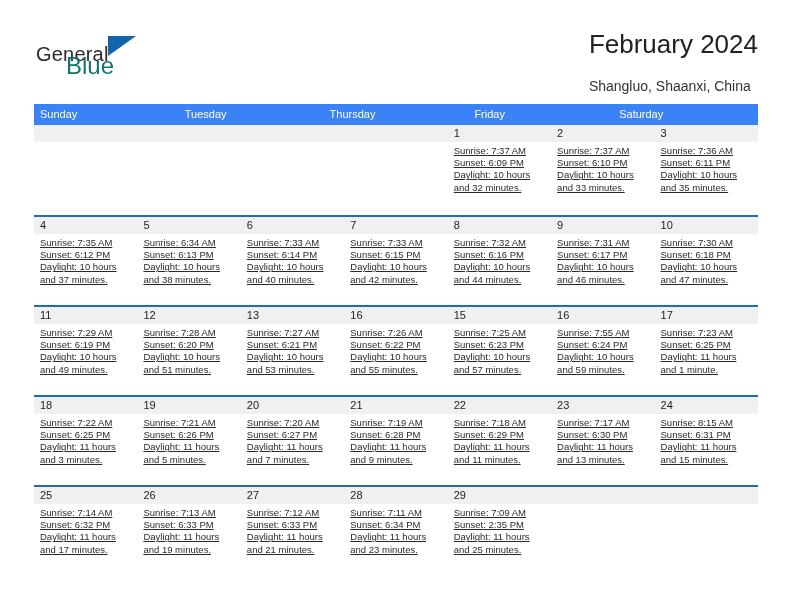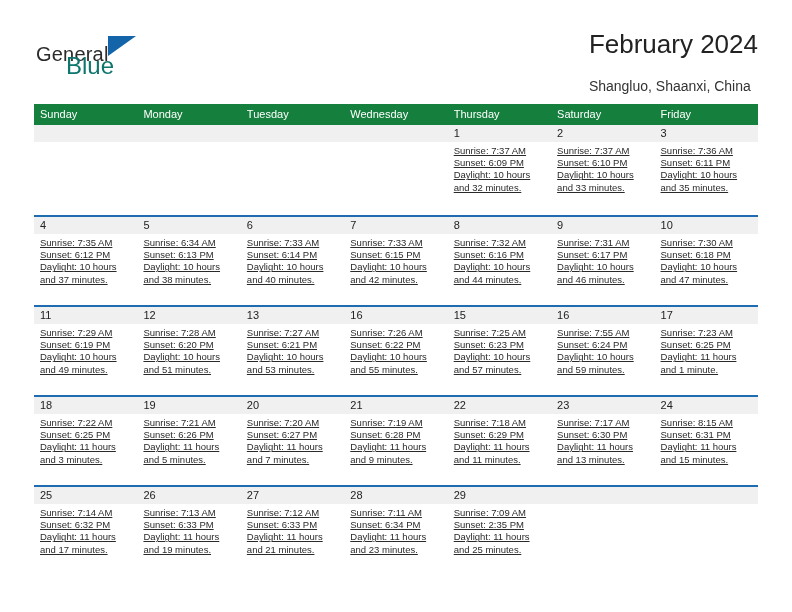--- a/index.html
+++ b/index.html
@@ -82,21 +82,21 @@
 
   
   .calendar {
     position: absolute;
     left: 34px;
     top: 104px;
     width: 724px;
   }
   .weekdays {
     display: flex;
-    background: #15803d;
+    background: #3b82f6;
     height: 21px;
   }
   .weekday {
     flex: 1 1 0;
     color: #ffffff;
     font-size: 11px;
     line-height: 21px;
     padding-left: 6px;
     white-space: nowrap;
     overflow: hidden;
@@ -151,26 +151,24 @@
     <div class="title-block">
       <div class="cal-title">February 2024</div>
       <div class="cal-subtitle">Shangluo, Shaanxi, China</div>
     </div>
 
   </div>
 
   <div class="calendar">
     <div class="weekdays" id="weekday-row">
         <div class="weekday">Sunday</div>
-        <div class="weekday">Monday</div>
         <div class="weekday">Tuesday</div>
-        <div class="weekday">Wednesday</div>
         <div class="weekday">Thursday</div>
+        <div class="weekday">Friday</div>
         <div class="weekday">Saturday</div>
-        <div class="weekday">Friday</div>
       </div>
     <div id="weeks-container">
         <div class="week first">
           <div class="day empty">
             <div class="day-band">
               <div class="day-num"></div>
             </div>
             <div class="day-info">
               <div></div>
               <div></div>

